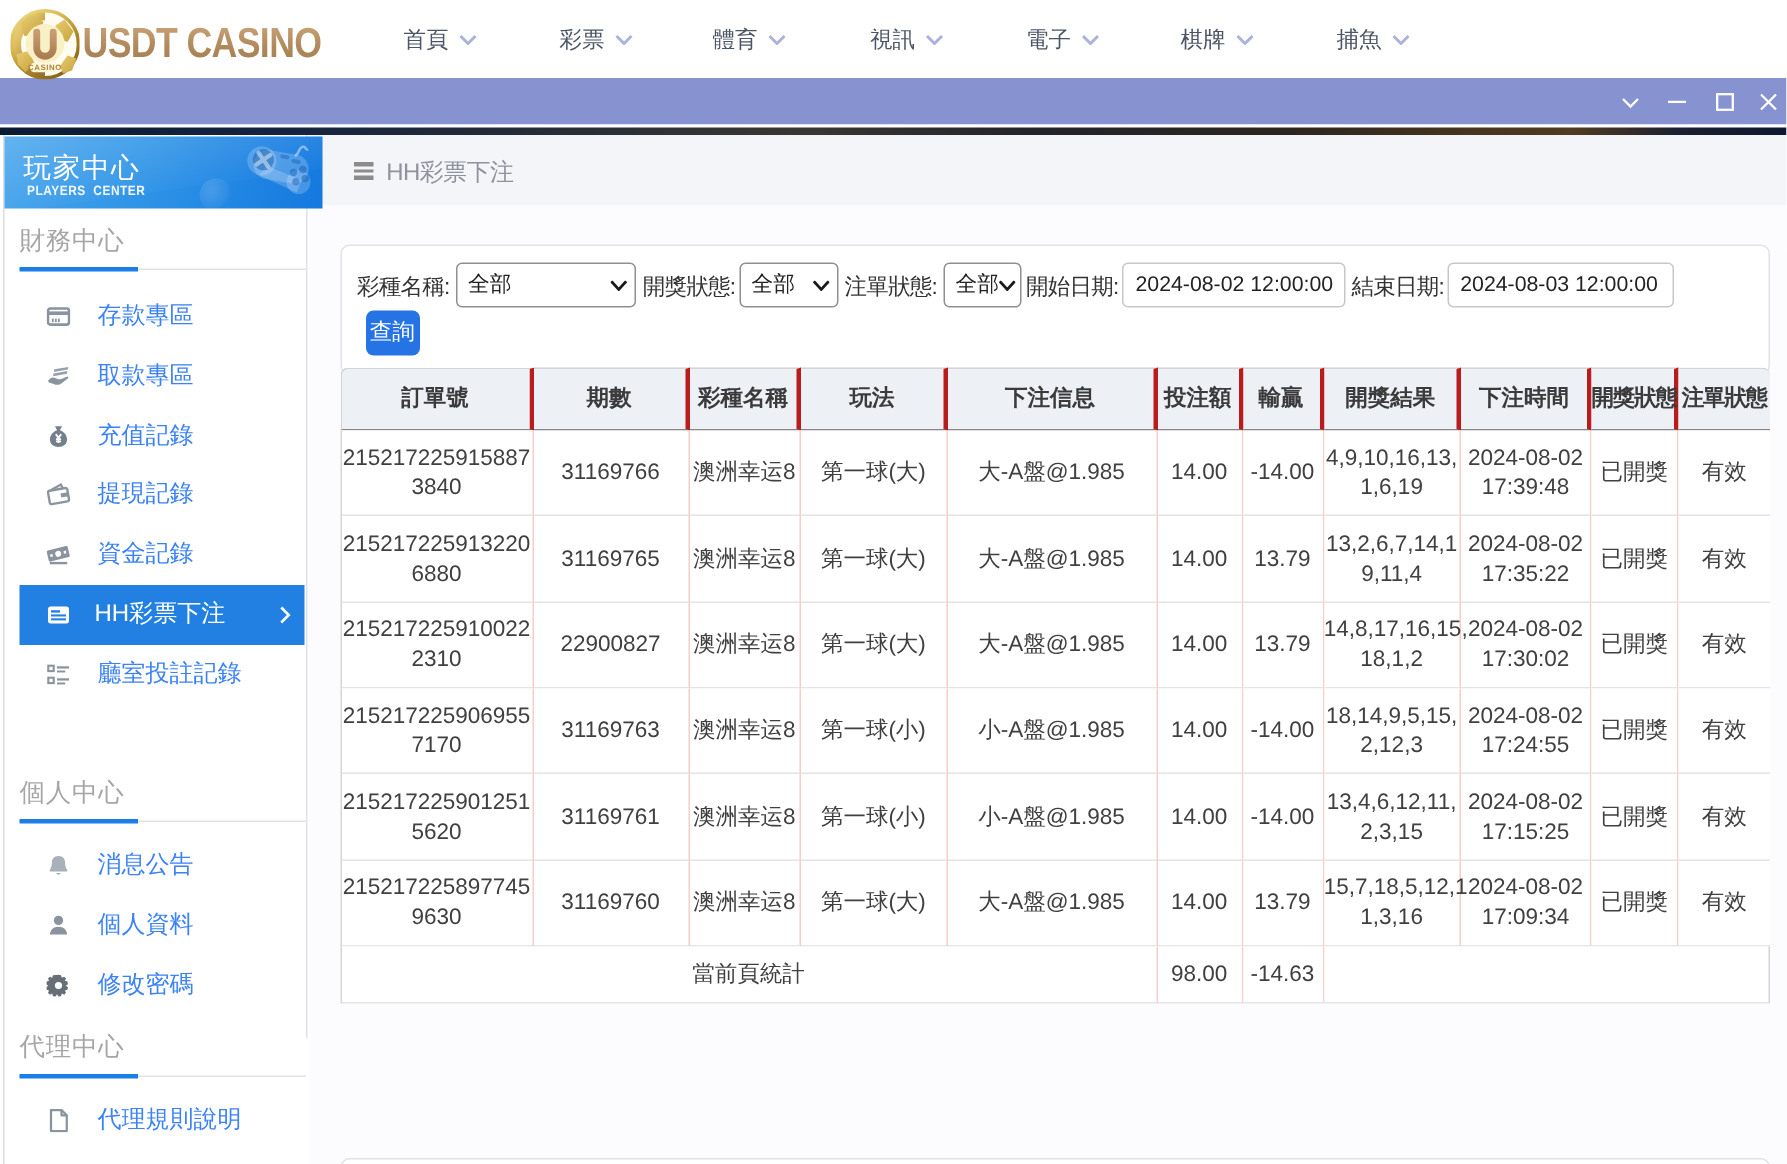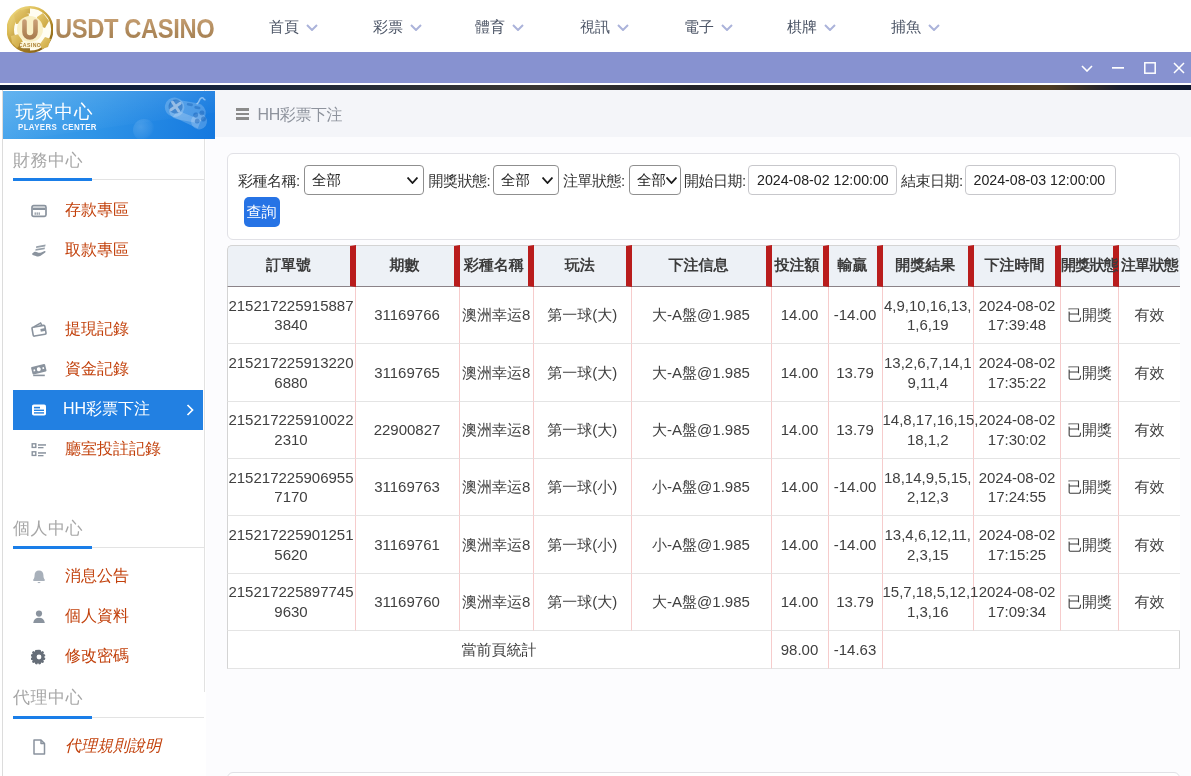--- a/index.html
+++ b/index.html
@@ -30,50 +30,50 @@
      background:linear-gradient(105deg,#47a5ec 0%,#2f94e7 45%,#1478df 100%); z-index:6; overflow:hidden; }
   #bluehead .shine { position:absolute; left:-30px; top:-40px; width:300px; height:74px; transform:rotate(-8deg);
      background:linear-gradient(180deg, rgba(255,255,255,0.22), rgba(255,255,255,0.02)); }
   #bluehead .t1 { position:absolute; left:12.5px; top:8px; color:#fff; font-size:18.5px; letter-spacing:1px; }
   #bluehead .t2 { position:absolute; left:15px; top:30.5px; color:#f2f8ff; font-size:9px; font-weight:bold; letter-spacing:0.4px; transform:scaleX(0.88); transform-origin:0 0; white-space:nowrap; }
   .sectitle { position:absolute; left:13px; font-size:17px; color:#a6a6a6; letter-spacing:0.5px; }
   .secline { position:absolute; left:13px; width:191px; height:1px; background:#e3e3e3; }
   .secline i { position:absolute; left:0; top:-1px; width:79px; height:3px; background:#1a7ee8; display:block; }
   .mitem { position:absolute; left:0; width:205px; height:40px; }
   .mitem .ic { position:absolute; left:31px; top:12px; width:16px; height:16px; }
-  .mitem .tx { position:absolute; left:65px; top:9px; font-size:16px; color:#c2410c; white-space:nowrap; }
+  .mitem .tx { position:absolute; left:65px; top:9px; font-size:16px; color:#3b82f6; white-space:nowrap; }
   #active { position:absolute; left:12.5px; top:300px; width:190px; height:39.5px; background:#2280e2; }
   #active .ic { position:absolute; left:18.5px; top:12px; }
   #active .tx { position:absolute; left:50.5px; top:9px; color:#fff; font-size:16px; }
   #active svg.arrow { position:absolute; right:9px; top:14px; }
 
   
   #crumbbar { position:absolute; left:206px; top:90px; width:985px; height:47px; background:#f4f5f9; }
   #crumbbar .burger { position:absolute; left:30px; top:18px; width:12.5px; }
   #crumbbar .burger i { display:block; height:2.5px; background:#8b8b8b; margin-bottom:2.2px; }
   #crumbbar .title { position:absolute; left:51.5px; top:15px; font-size:16px; color:#8e939d; letter-spacing:-0.4px; }
   #content { position:absolute; left:206px; top:137px; width:985px; height:639px; background:#fcfcfe; }
 
   
-  #fpanel { position:absolute; left:20.5px; top:16px; width:953.5px; height:86.5px; background:#fff;
+  #fpanel { position:absolute; left:20.5px; top:26px; width:953.5px; height:86.5px; background:#fff;
      border:1px solid #e1e1e6; border-radius:6px; }
   .flabel { position:absolute; top:17.5px; font-size:15px; color:#333; letter-spacing:-0.5px; }
   .fsel { position:absolute; top:11px; height:30px; border:1px solid #8f8f8f; border-radius:4px; background:#fff;
      font-size:14.5px; color:#222; font-family:"Liberation Sans",sans-serif; padding-left:7px; appearance:none; -webkit-appearance:none; }
   .finput { position:absolute; top:11px; height:30px; border:1px solid #c7c7cb; border-radius:4px; background:#fff;
      font-size:14.2px; color:#222; line-height:28px; padding-left:8px; white-space:nowrap; }
   .selarrow { position:absolute; top:22.5px; pointer-events:none; }
   #qbtn { position:absolute; left:16px; top:43px; width:36px; height:30px; background:#2673e5; border-radius:5px;
      color:#fff; font-size:15px; text-align:center; line-height:30px; }
 
   
   #tbl { position:absolute; left:20.5px; top:107.5px; width:953.5px; border-collapse:separate; border-spacing:0;
      table-layout:fixed; font-size:15px; color:#404040; }
   #tbl th { background:#edf1f6; font-weight:bold; color:#3b3b3b; height:42.5px; border-bottom:1.5px solid #8b8388;
-     border-right:6px solid #b91c1c; border-top:1px solid #d4d4d4; padding:0; text-align:center; }
+     border-right:3px solid #b91c1c; border-top:1px solid #d4d4d4; padding:0; text-align:center; }
   #tbl td { background:#fff; text-align:center; border-right:1px solid #f6cccc; border-bottom:1px solid #e4e4e4;
      padding:0; line-height:19.5px; }
   #tbl tr.d td { height:57.35px; }
   #tbl tr.s td { height:38px; }
   #tbl th:first-child, #tbl td.lb { border-left:1px solid #d4d4d4; }
   #tbl th:last-child, #tbl td.rb { border-right:1px solid #d4d4d4; }
   #tbl td.nr { border-right:none; }
   #tbl th.nr { border-right:none; }
   #tbl th.tight { letter-spacing:-0.8px; white-space:nowrap; }
   
@@ -181,20 +181,32 @@
       <span class="tx">存款專區</span>
     </div>
     <div class="mitem" style="top:140.5px;">
       <svg class="ic" viewBox="0 0 16 16">
           <path d="M5.2 3.2 L14.6 1.6 L14.2 3.4 L5 5z" fill="#97a0aa"></path>
           <path d="M4.6 6 L14 4.4 L13.6 6.2 L4.4 7.8z" fill="#97a0aa"></path>
           <path d="M1 10.8 c2-2.4 3.6-2.6 5.2-1.6 1.2 0.7 2.6 0.9 4 0.3 l3.4-1.4 c0.8-0.3 1.4 0.7 0.6 1.3 l-4.6 3.4 c-1.6 1-3.2 1-4.8 0.2 L1.6 12z" fill="#8a939e"></path>
         </svg>
       <span class="tx">取款專區</span>
     </div>
+    <div class="mitem" style="top:180.5px;">
+      <svg class="ic" viewBox="0 0 16 16">
+          <path d="M5.6 1.1 h4.8 l-1.5 2.8 c2.9 0.9 4.8 3.4 4.8 6.1 0 3.1-2.6 5-5.7 5 s-5.7-1.9-5.7-5 c0-2.7 1.9-5.2 4.8-6.1z" fill="#75808c"></path>
+          <g stroke="#fff" stroke-width="1.2" fill="none">
+            <path d="M6.2 6.4 L8 8.9 L9.8 6.4"></path>
+            <path d="M8 8.9 V12.3"></path>
+            <path d="M6.3 9.7 H9.7"></path>
+            <path d="M6.3 11.2 H9.7"></path>
+          </g>
+        </svg>
+      <span class="tx">充值記錄</span>
+    </div>
     <div class="mitem" style="top:220px;">
       <svg class="ic" viewBox="0 0 16 16">
           <g transform="rotate(-10 8 8)">
             <rect x="1.4" y="4.2" width="13" height="9" rx="1.2" fill="none" stroke="#8a939e" stroke-width="1.6"></rect>
             <path d="M3.4 4 L10.8 1.4 L11.6 4" fill="none" stroke="#8a939e" stroke-width="1.5"></path>
             <rect x="9.5" y="7.2" width="4.9" height="2.8" fill="#8a939e"></rect>
           </g>
         </svg>
       <span class="tx">提現記錄</span>
     </div>
@@ -248,21 +260,21 @@
           <circle cx="8" cy="8" r="2.4" fill="#fff"></circle>
         </svg>
       <span class="tx">修改密碼</span>
     </div>
 
     <div class="sectitle" style="top:596px;">代理中心</div>
     <div class="secline" style="top:626.5px;">
         <i></i>
       </div>
 
-    <div class="mitem" style="top:636.5px;font-style:italic;">
+    <div class="mitem" style="top:636.5px;">
       <svg class="ic" viewBox="0 0 16 16">
           <path d="M3 1 h7 l3.5 3.5 V15 H3z" fill="none" stroke="#8a939e" stroke-width="1.5" stroke-linejoin="round"></path>
           <path d="M10 1 v3.5 h3.5" fill="none" stroke="#8a939e" stroke-width="1.5" stroke-linejoin="round"></path>
         </svg>
       <span class="tx">代理規則說明</span>
     </div>
 
     <div id="active">
       <svg class="ic" width="16" height="16" viewBox="0 0 16 16">
           <rect x="1" y="2.4" width="14" height="11.2" rx="1.8" fill="#fff"></rect>

